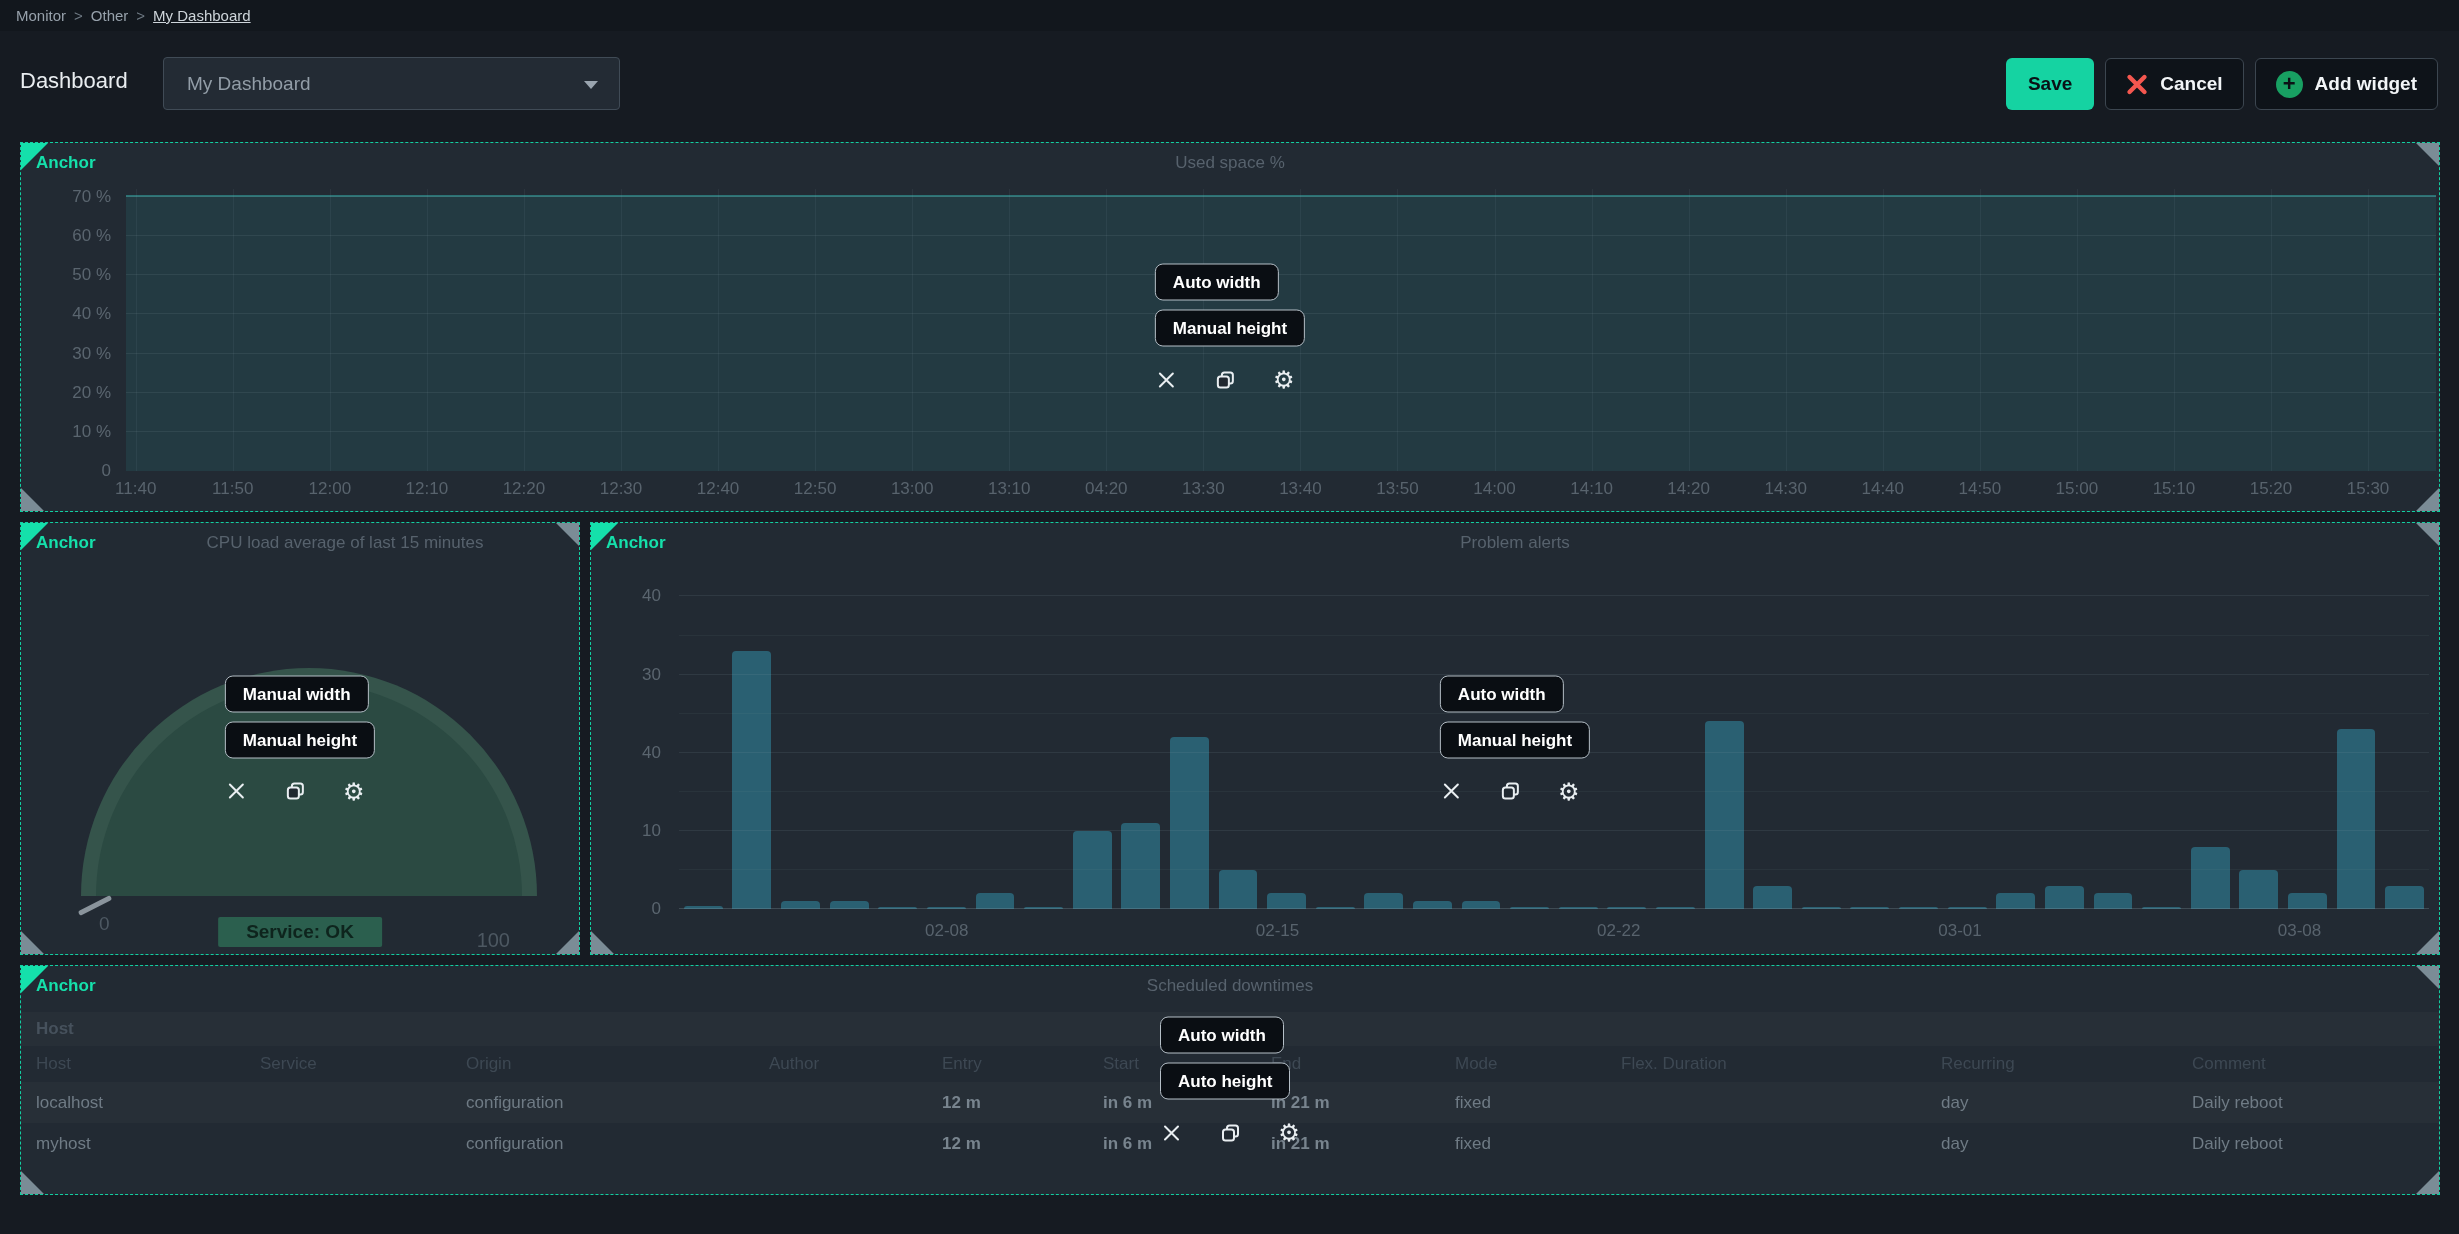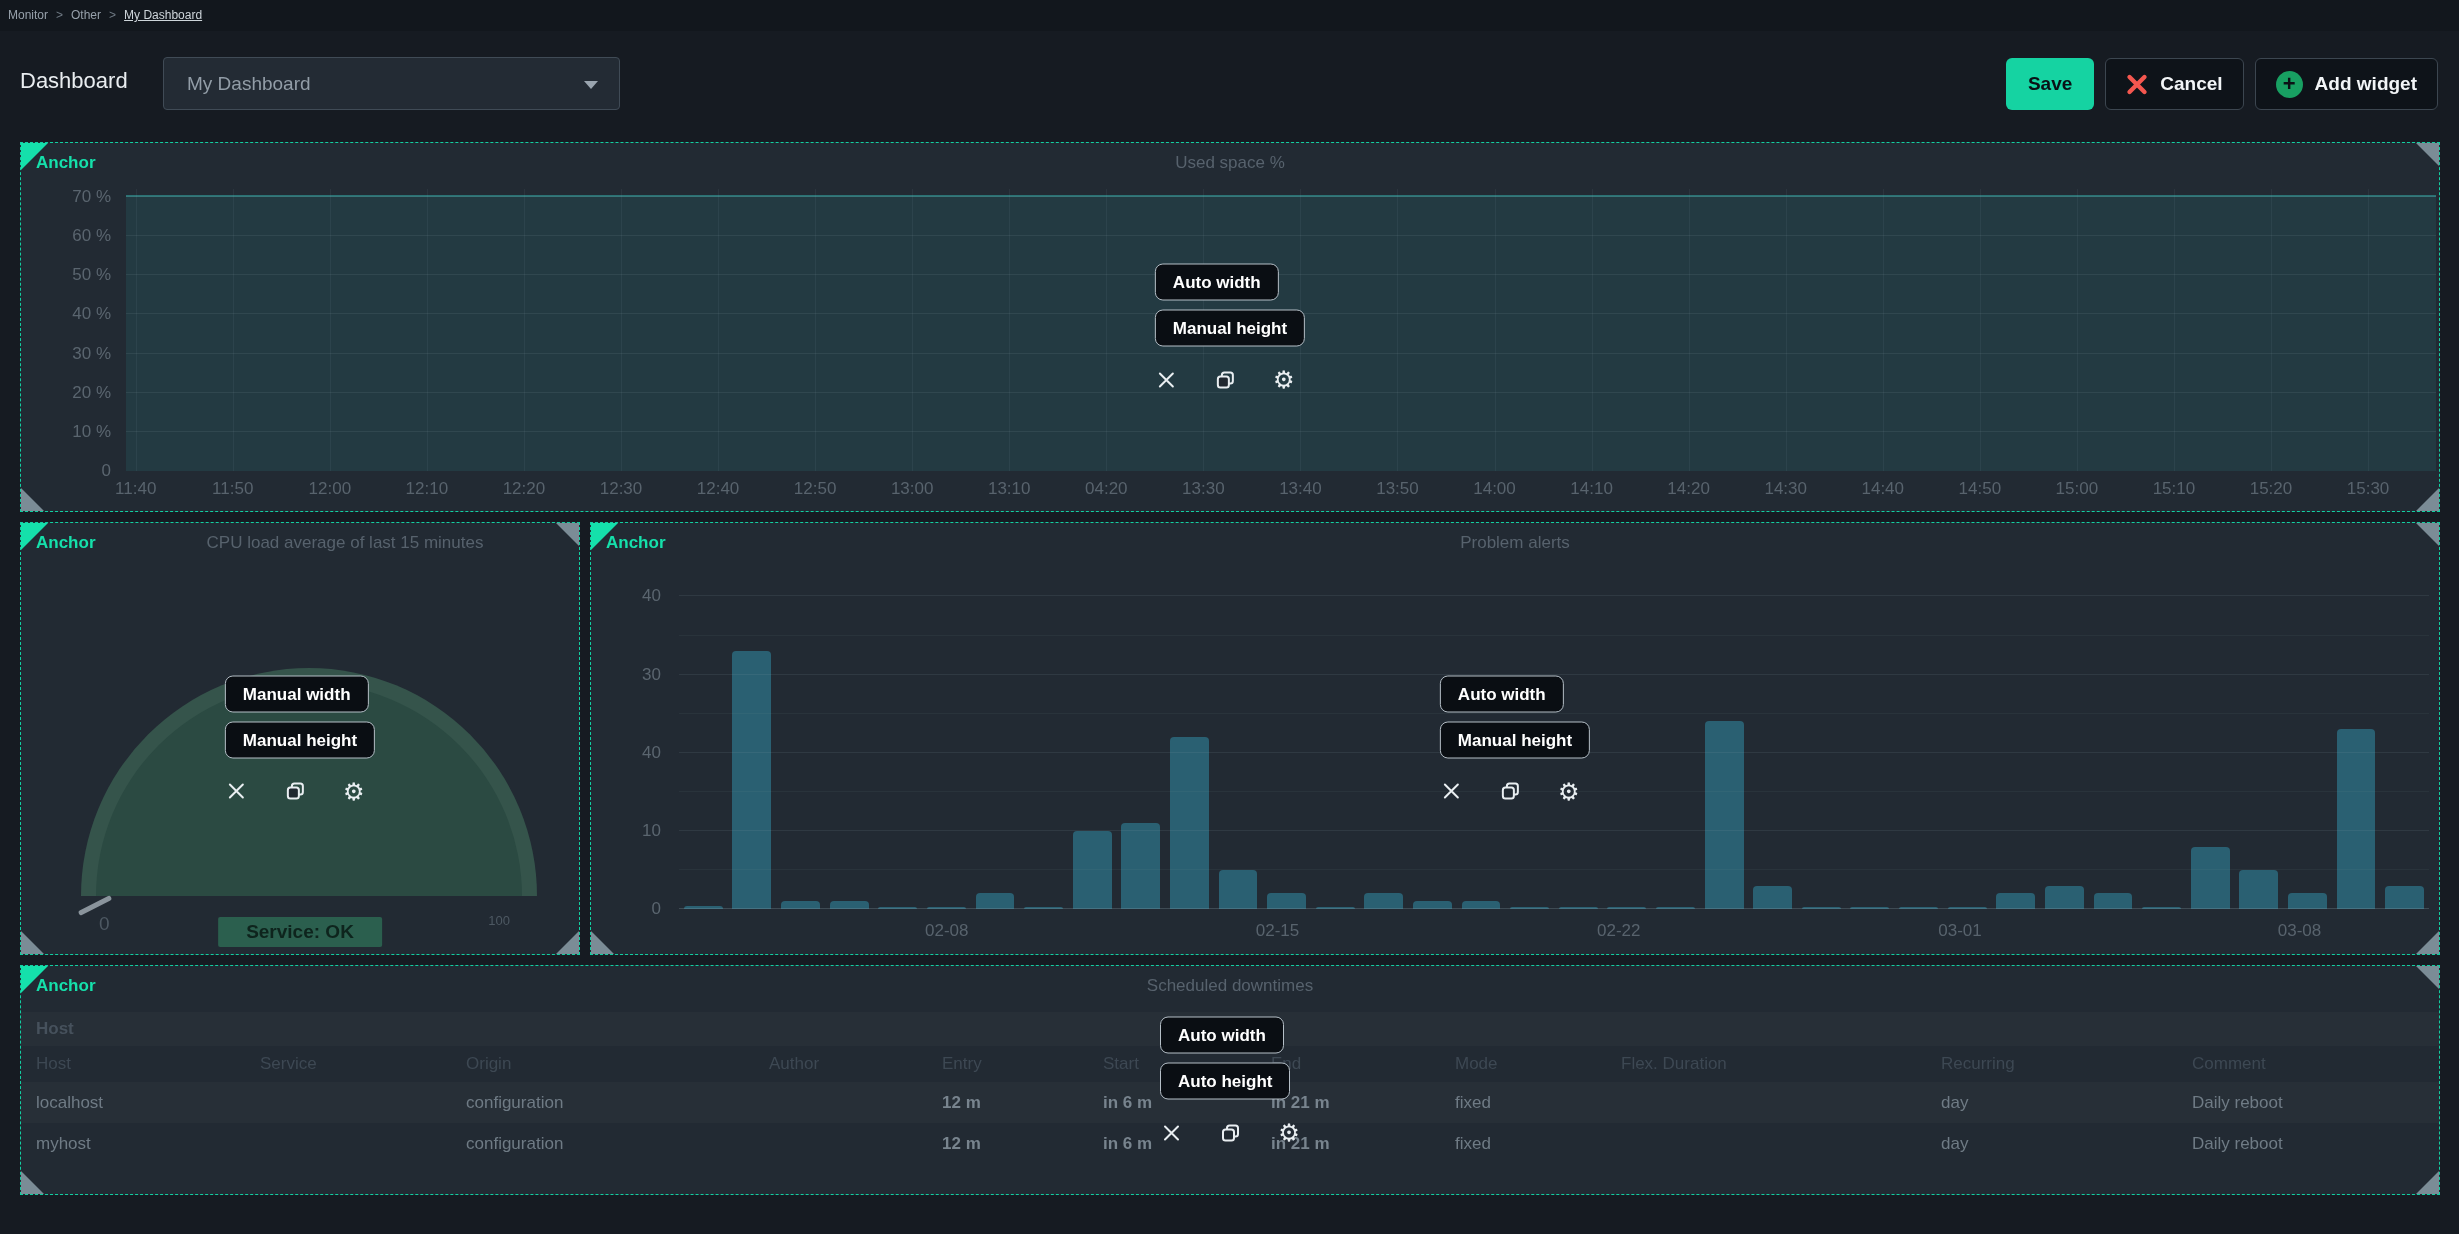--- a/index.html
+++ b/index.html
@@ -5,21 +5,21 @@
   html,body{margin:0;padding:0;}
   body{
     width:2459px;height:1234px;position:relative;overflow:hidden;
     background:#161b22;
     font-family:"Liberation Sans","DejaVu Sans",sans-serif;
     color:#c7ced4;
     -webkit-font-smoothing:antialiased;
   }
   
   .topbar{position:absolute;left:0;top:0;right:0;height:31px;background:#12171d;}
-  .breadcrumb{padding-left:8px;line-height:31px;font-size:12px;color:#97a1ab;}
+  .breadcrumb{padding-left:16px;line-height:31px;font-size:15px;color:#97a1ab;}
   .bc-item{color:#97a1ab;cursor:pointer;}
   .bc-item.current{color:#ced5da;text-decoration:underline;}
   .bc-sep{margin:0 8px;color:#6f7a84;}
 
   .dash-label{position:absolute;left:20px;top:68px;font-size:22px;color:#e9edf0;}
   .dropdown{
     position:absolute;left:163px;top:57px;width:457px;height:53px;box-sizing:border-box;
     background:#232b34;border:1px solid #404b56;border-radius:4px;cursor:pointer;
   }
   .dropdown-value{position:absolute;left:23px;top:0;line-height:51px;font-size:19px;color:#929da7;}
@@ -91,21 +91,21 @@
   
   .gauge-wrap{position:absolute;left:60px;top:145px;width:456px;height:228px;}
   .gauge-outer{position:absolute;inset:0;border-radius:228px 228px 0 0;background:var(--c-gauge-ring,#35544b);}
   .gauge-inner{position:absolute;left:15px;top:15px;right:15px;bottom:0;
     border-radius:213px 213px 0 0;background:var(--c-gauge-fill,#2b4a42);}
   .gauge-needle{position:absolute;left:-4px;bottom:-12px;width:36px;height:5px;background:#8a949c;
     border-radius:2px;transform:rotate(-27deg);}
   .gauge-value{position:absolute;left:0;right:0;bottom:42px;text-align:center;
     font-size:58px;font-weight:bold;color:#55606a;}
   .gauge-min{position:absolute;left:78px;top:390px;font-size:19px;color:#4d5862;}
-  .gauge-max{position:absolute;right:69px;top:390px;font-size:13px;color:#4d5862;}
+  .gauge-max{position:absolute;right:69px;top:406px;font-size:20px;color:#4d5862;}
   .status-badge{position:absolute;left:50%;transform:translateX(-50%);top:394px;height:30px;
     line-height:30px;padding:0 28px;border-radius:2px;font-size:19px;font-weight:bold;
     background:var(--c-status-badge-bg,#2b5f4e);color:#0e241d;white-space:nowrap;}
 
   
   .dt-table{position:absolute;left:0;top:46px;right:0;}
   .dt-group-row{height:34px;line-height:34px;padding-left:15px;font-size:17px;font-weight:bold;
     color:#46515c;background:rgba(255,255,255,0.022);}
   .dt-grid{display:grid;grid-template-columns:224px 206px 303px 173px 161px 168px 184px 166px 320px 251px 1fr;
     padding-left:15px;box-sizing:border-box;align-items:center;}

